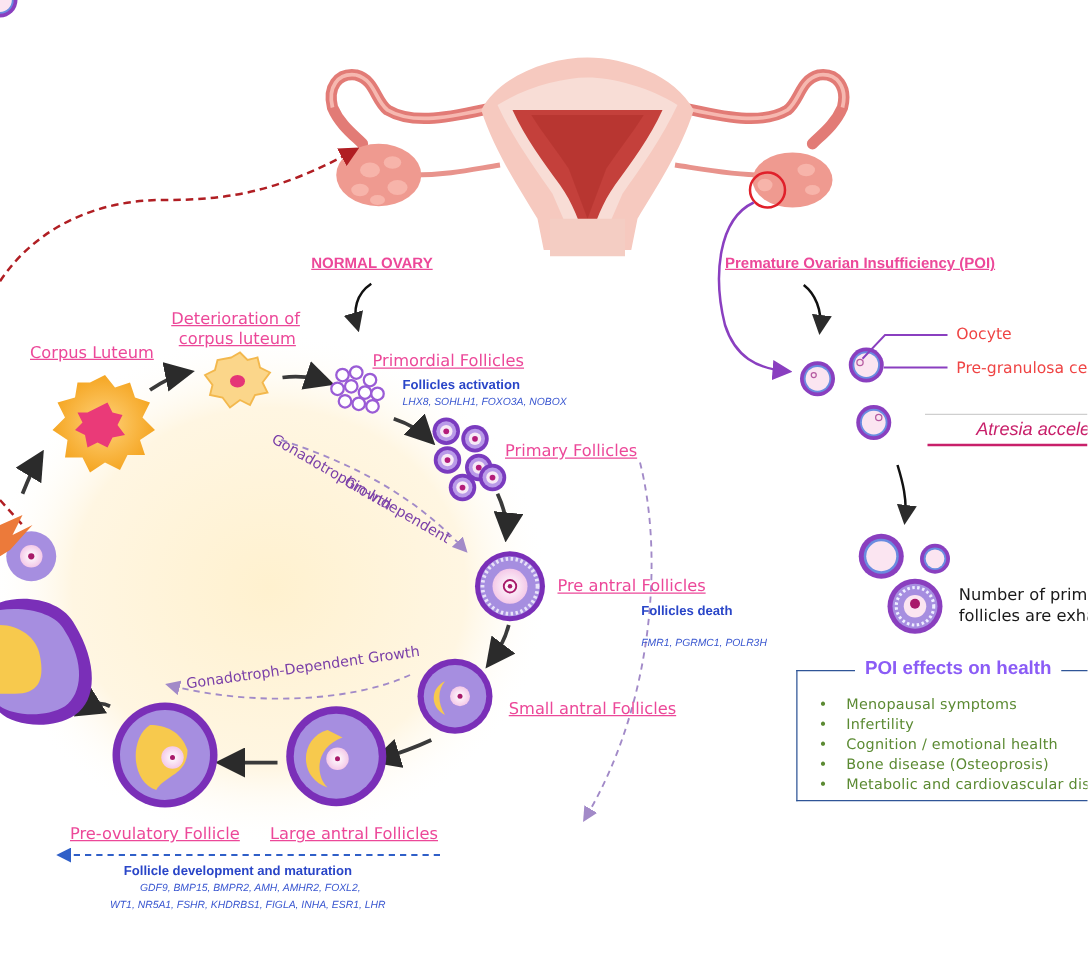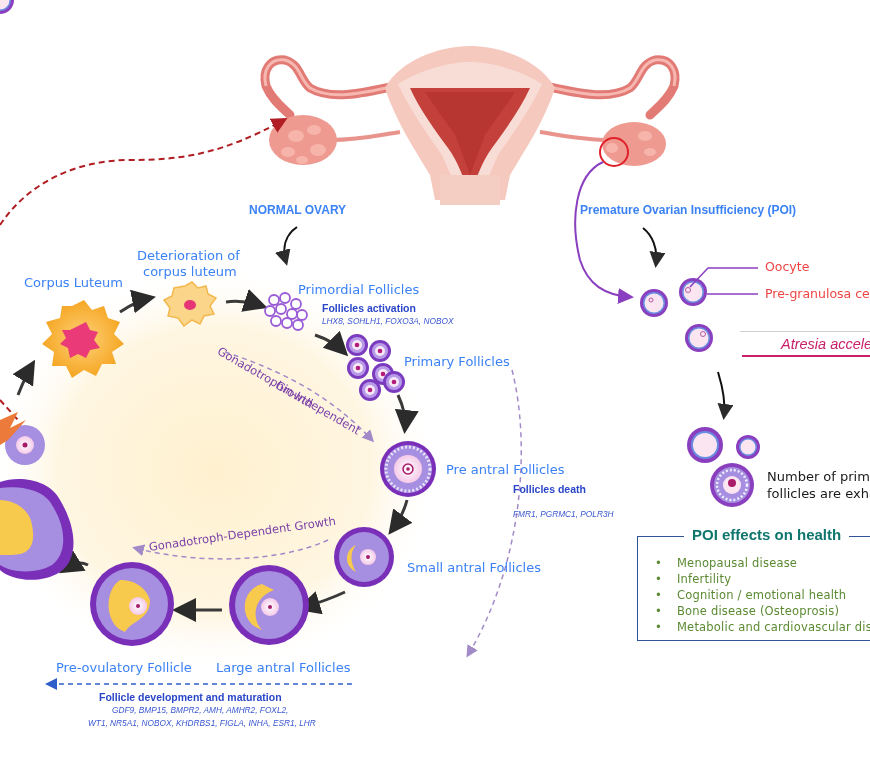--- a/index.html
+++ b/index.html
@@ -1,27 +1,27 @@
 <!DOCTYPE html>
 <html><head>
 <meta charset="utf-8">
 <style>
   html,body{margin:0;padding:0;background:#ffffff;}
   body{width:870px;height:773px;position:relative;overflow:hidden;font-family:"Liberation Sans",sans-serif;}
   svg.stage{position:absolute;left:0;top:0;}
-  .lbl{position:absolute;font-family:"DejaVu Sans",sans-serif;color:#3b82f6;font-size:13px;white-space:nowrap;}
+  .lbl{position:absolute;font-family:"DejaVu Sans",sans-serif;color:#ec4899;font-size:13px;white-space:nowrap;text-decoration:underline;}
   .bold{font-weight:bold;font-size:12px;font-family:"Liberation Sans",sans-serif;}
   .blue-h{position:absolute;color:#2a46c8;font-weight:bold;font-size:10.5px;font-family:"Liberation Sans",sans-serif;white-space:nowrap;}
   .blue-g{position:absolute;color:#3a57d0;font-style:italic;font-size:8.3px;font-family:"Liberation Sans",sans-serif;white-space:nowrap;line-height:13px;}
   .purple{position:absolute;color:#ef4444;font-size:12.5px;font-family:"DejaVu Sans",sans-serif;white-space:nowrap;}
   .atresia{position:absolute;left:745px;top:336px;color:#c8206a;font-style:italic;font-size:14.5px;font-family:"Liberation Sans",sans-serif;white-space:nowrap;margin-left:36px;}
   .atresia-line{position:absolute;left:740px;top:331px;width:130px;height:1px;background:#cfcfcf;}
   .atresia-under{position:absolute;left:742px;top:355px;width:128px;height:2px;background:#c8206a;}
   .poi-box{position:absolute;left:637px;top:536px;width:250px;height:103px;border:1px solid #2f5597;border-right:none;}
-  .poi-title{position:absolute;left:684px;top:526px;background:#fff;padding:0 8px;font-weight:bold;font-size:15px;color:#0f766e;font-family:"Liberation Sans",sans-serif;white-space:nowrap;}
+  .poi-title{position:absolute;left:684px;top:526px;background:#fff;padding:0 8px;font-weight:bold;font-size:15px;color:#8b5cf6;font-family:"Liberation Sans",sans-serif;white-space:nowrap;}
   .poi-list{position:absolute;left:655px;top:555px;margin:0;padding:0;list-style:none;}
   .poi-list li{color:#5b8a32;font-size:11.5px;line-height:16px;font-family:"DejaVu Sans",sans-serif;white-space:nowrap;letter-spacing:0.2px;}
   .poi-list li .bullet{display:inline-block;width:22px;color:#5b8a32;}
   .exhaust{position:absolute;left:767px;top:468px;font-size:13px;line-height:17px;color:#1a1a1a;font-family:"DejaVu Sans",sans-serif;white-space:nowrap;}
 </style>
 </head>
 <body>
 
 <svg class="stage" width="870" height="773" viewBox="0 0 870 773">
   <defs>
@@ -246,34 +246,34 @@
 <div class="purple" style="left:222px;top:344px;transform:rotate(30deg);transform-origin:left top;font-size:11.5px;color:#7a3fa8;">Gonadotrophin-Independent</div>
 <div class="purple" style="left:280px;top:378px;transform:rotate(30deg);transform-origin:left top;font-size:11.5px;color:#7a3fa8;">Growth</div>
 <div class="purple" style="left:148px;top:540px;transform:rotate(-8deg);transform-origin:left top;font-size:11.5px;color:#7a3fa8;">Gonadotroph-Dependent Growth</div>
 
 <div class="blue-h" style="left:322px;top:302px;text-align:center;">Follicles activation</div>
 <div class="blue-g" style="left:322px;top:315px;">LHX8, SOHLH1, FOXO3A, NOBOX</div>
 <div class="blue-h" style="left:513px;top:483px;">Follicles death</div>
 <div class="blue-g" style="left:513px;top:508px;">FMR1, PGRMC1, POLR3H</div>
 <div class="blue-h" style="left:88px;top:691px;margin-left:11px;">Follicle development and maturation</div>
 <div class="blue-g" style="left:88px;top:704px;margin-left:24px;">GDF9, BMP15, BMPR2, AMH, AMHR2, FOXL2,</div>
-<div class="blue-g" style="left:88px;top:717px;">WT1, NR5A1, NOBOX, KHDRBS1, FIGLA, INHA, ESR1, LHR</div>
+<div class="blue-g" style="left:88px;top:717px;">WT1, NR5A1, FSHR, KHDRBS1, FIGLA, INHA, ESR1, LHR</div>
 
 <div class="purple" style="left:765px;top:259px;">Oocyte</div>
 <div class="purple" style="left:765px;top:286px;">Pre-granulosa cel</div>
 <div class="atresia-line"></div>
 <div class="atresia">Atresia accelerate</div>
 <div class="atresia-under"></div>
 
 <div class="exhaust">
   <div>Number of primo</div>
   <div>follicles are exha</div>
 </div>
 
 <div class="poi-box"></div>
 <div class="poi-title">POI effects on health</div>
 <ul class="poi-list">
-  <li><span class="bullet">•</span><span>Menopausal disease</span></li>
+  <li><span class="bullet">•</span><span>Menopausal symptoms</span></li>
   <li><span class="bullet">•</span><span>Infertility</span></li>
   <li><span class="bullet">•</span><span>Cognition / emotional health</span></li>
   <li><span class="bullet">•</span><span>Bone disease (Osteoprosis)</span></li>
   <li><span class="bullet">•</span><span>Metabolic and cardiovascular diseas</span></li>
 </ul>
 
 </body></html>

